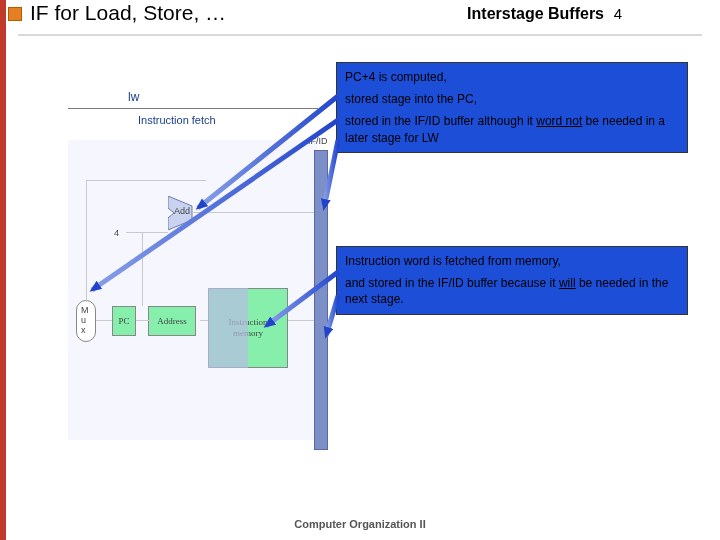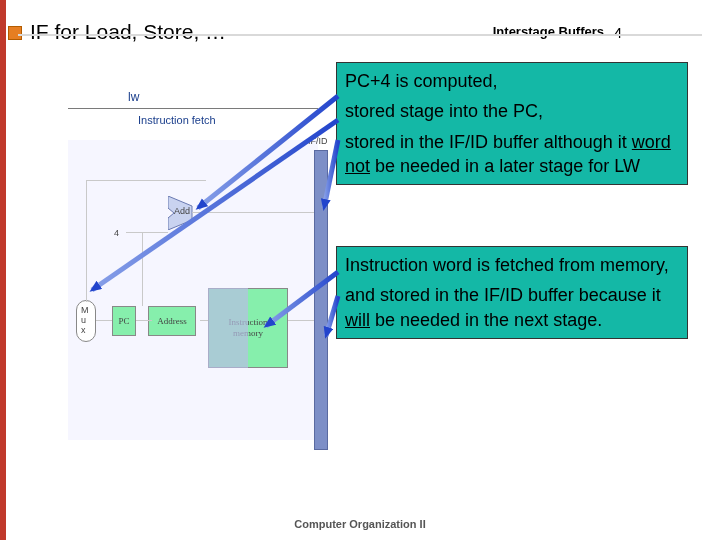--- a/index.html
+++ b/index.html
@@ -1,28 +1,28 @@
 <!DOCTYPE html>
 <html><head>
 <meta charset="utf-8">
 <style>
   * { box-sizing: border-box; margin: 0; padding: 0; }
   html, body { width: 720px; height: 540px; font-family: Arial, Helvetica, sans-serif; background: #fff; color: #000; }
   .slide { position: relative; width: 720px; height: 540px; }
   .vbar { position: absolute; left: 0; top: 0; width: 6px; height: 540px; background: #c0392b; }
-  .title-row { position: absolute; left: 0; top: 20px; width: 644px; height: 28px; }
+  .title-row { position: absolute; left: 0; top: 1px; width: 644px; height: 28px; }
   .bullet { position: absolute; left: 8px; top: 6px; width: 14px; height: 14px; background: #e67e22; border: 1px solid #b35c00; }
   .title { position: absolute; left: 30px; top: 0; font-size: 21px; font-weight: 400; }
-  .topright { position: absolute; right: 40px; top: 4px; font-size: 13px; font-weight: 700; margin-left: 16px; }
+  .topright { position: absolute; right: 40px; top: 4px; font-size: 16px; font-weight: 700; margin-left: 16px; }
   .pagenum { position: absolute; right: 22px; top: 4px; font-size: 15px; }
   .gray-line { position: absolute; left: 18px; top: 34px; width: 684px; height: 2px; background: #d9d9d9; }
 
   .diagram { position: absolute; left: 18px; top: 40px; width: 684px; height: 460px; }
 
-  .box { position: absolute; background: #14b8a6; border: 1px solid #333; font-size: 18px; padding: 6px 8px; line-height: 1.35; }
+  .box { position: absolute; background: #1d4ed8; border: 1px solid #333; font-size: 12px; padding: 6px 8px; line-height: 1.35; }
   .box .u { text-decoration: underline; }
 
   .footer { position: absolute; left: 0; bottom: 10px; width: 720px; text-align: center; font-size: 11px; color: #555; font-weight: bold; }
 
   
   .pipe { position: absolute; }
   .lw-label { color: #1a3e8c; font-size: 12px; }
   .if-label { color: #1a3e8c; font-size: 11px; }
   .small-label { font-size: 9px; color: #444; }
   .brace { border-top: 1px solid #7a7a7a; height: 6px; }

